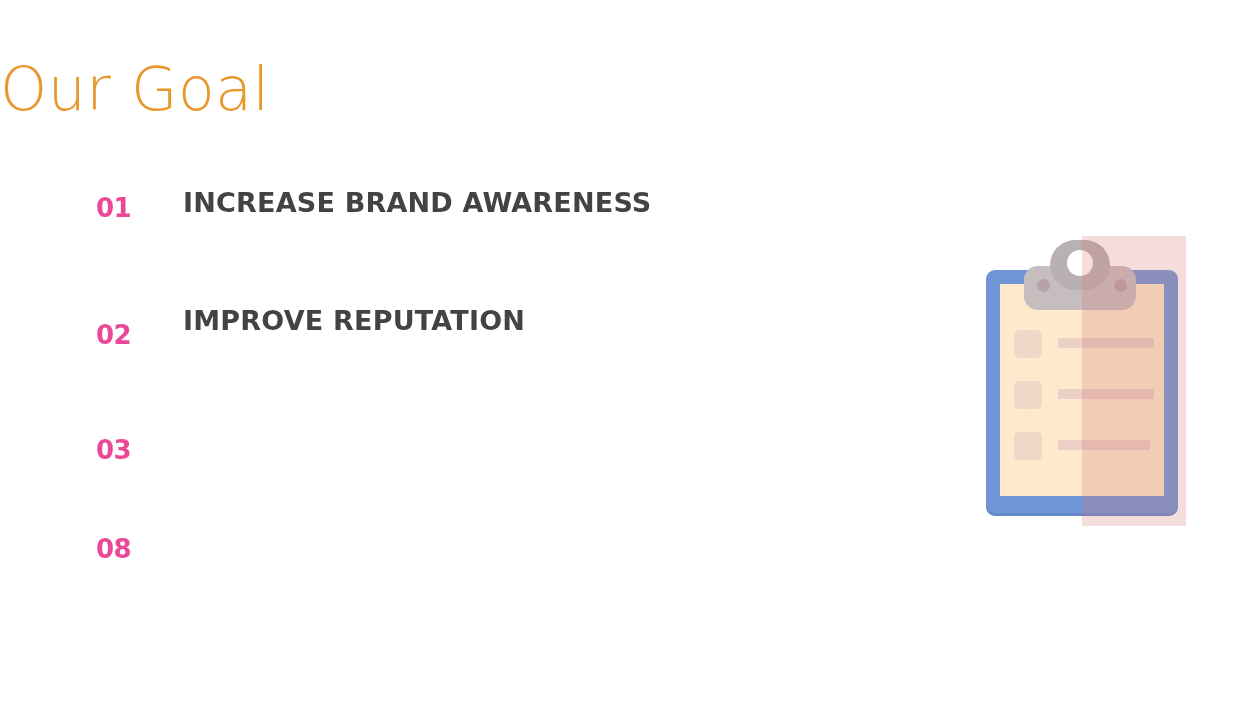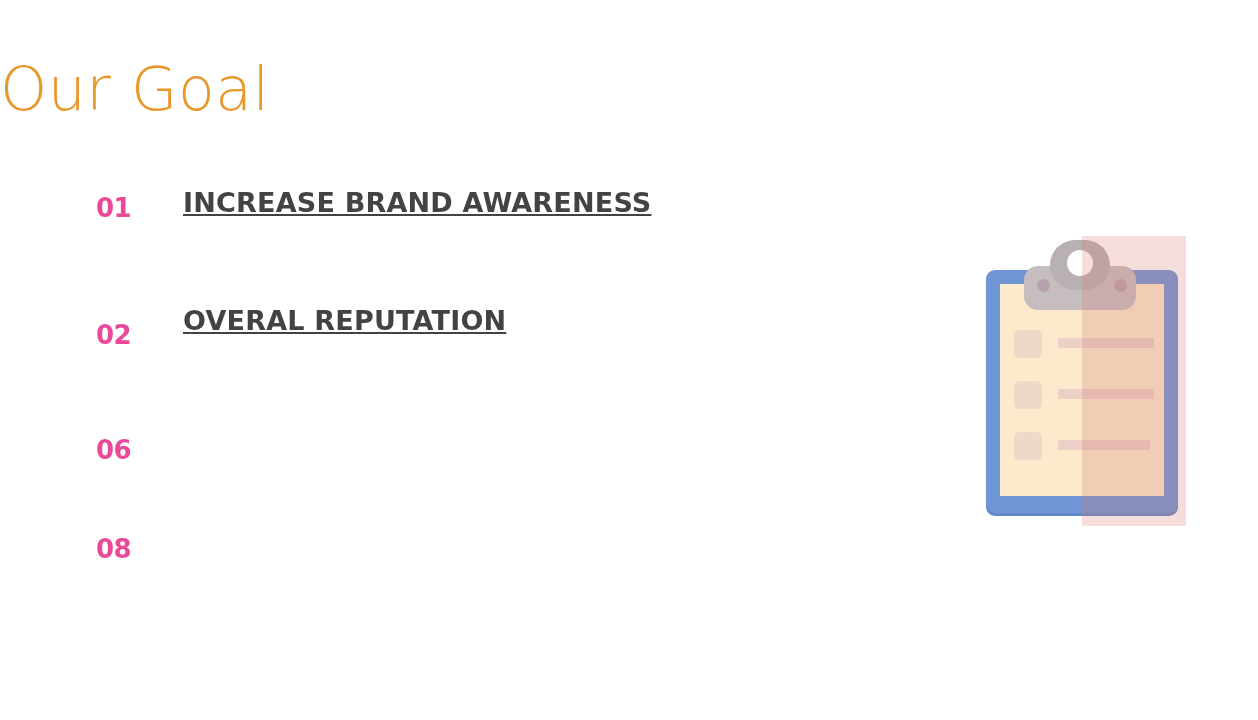--- a/index.html
+++ b/index.html
@@ -67,21 +67,20 @@
 
   .goal-label {
     position: absolute;
     left: 87px;
     font-family: "DejaVu Sans", sans-serif;
     font-size: 27px;
     font-weight: 700;
     color: #434343;
     letter-spacing: 0.2px;
     white-space: nowrap;
-    text-decoration: underline;
   }
 
   
   .r0 .goal-num   { top: 21px; }
   .r0 .goal-label { top: 15px; }
 
   .r1 .goal-num   { top: 148px; }
   .r1 .goal-label { top: 133px; }
 
   .r2 .goal-num   { top: 263px; }
@@ -201,25 +200,25 @@
 
   <div class="goal-list">
 
     <div class="goal-row r0">
       <div class="goal-num">01</div>
       <div class="goal-label">INCREASE BRAND AWARENESS</div>
     </div>
 
     <div class="goal-row r1">
       <div class="goal-num">02</div>
-      <div class="goal-label">OVERAL REPUTATION</div>
+      <div class="goal-label">IMPROVE REPUTATION</div>
     </div>
 
     <div class="goal-row r2">
-      <div class="goal-num">06</div>
+      <div class="goal-num">03</div>
     </div>
 
     <div class="goal-row r3">
       <div class="goal-num">08</div>
     </div>
 
   </div>
 
   <div class="clipboard">
     <div class="cb-frame"></div>

